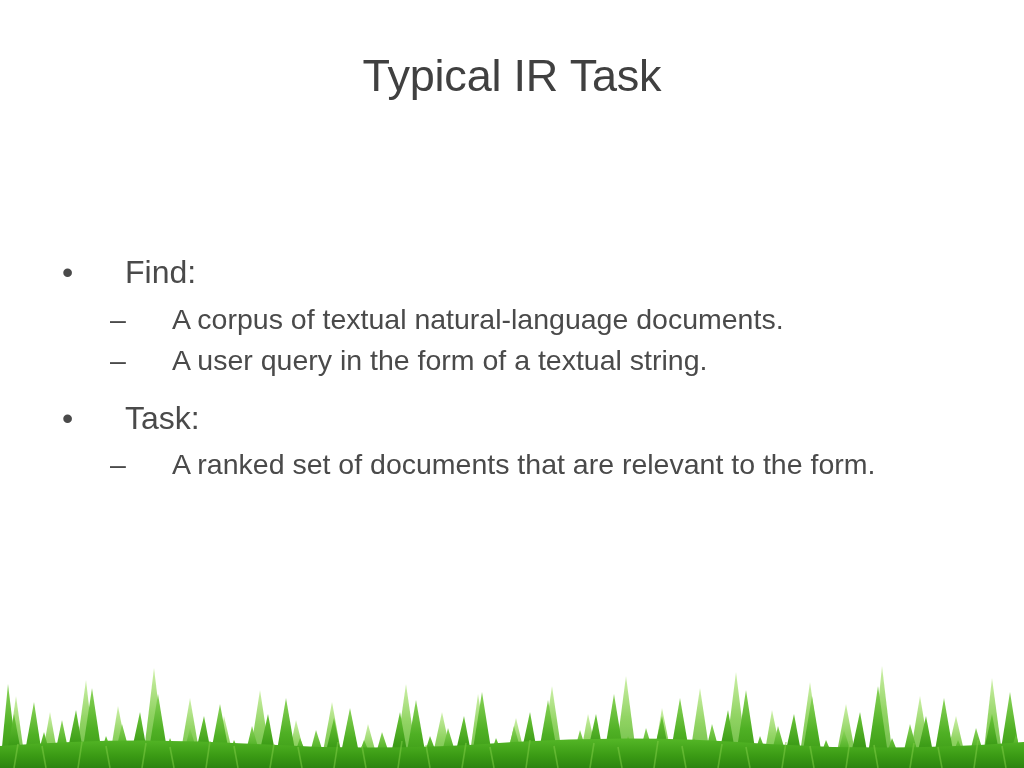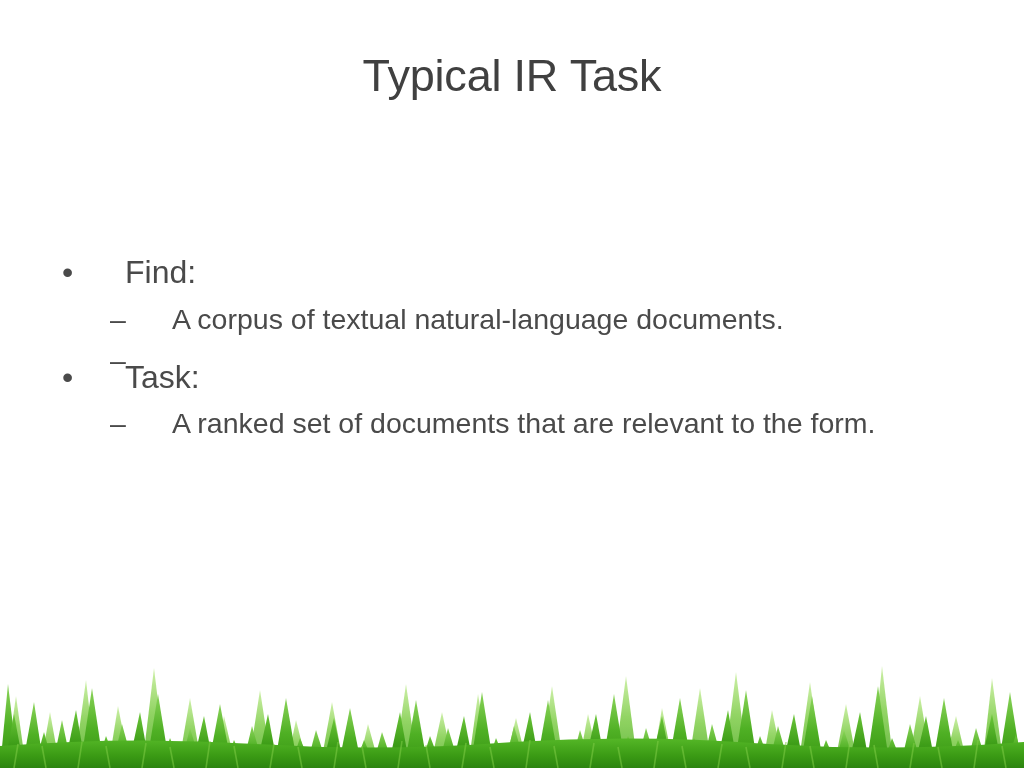--- a/index.html
+++ b/index.html
@@ -108,20 +108,21 @@
       <span>Find:</span>
     </div>
 
     <div class="bullet-l2">
       <span class="marker">–</span>
       <span>A corpus of textual natural-language documents.</span>
     </div>
 
     <div class="bullet-l2 gap-after-sub">
       <span class="marker">–</span>
+      <span>A user query in the form of a textual string.</span>
     </div>
 
     <div class="bullet-l1 gap-before-find">
       <span class="marker">•</span>
       <span>Task:</span>
     </div>
 
     <div class="bullet-l2">
       <span class="marker">–</span>
       <span>A ranked set of documents that are relevant to the form.</span>

